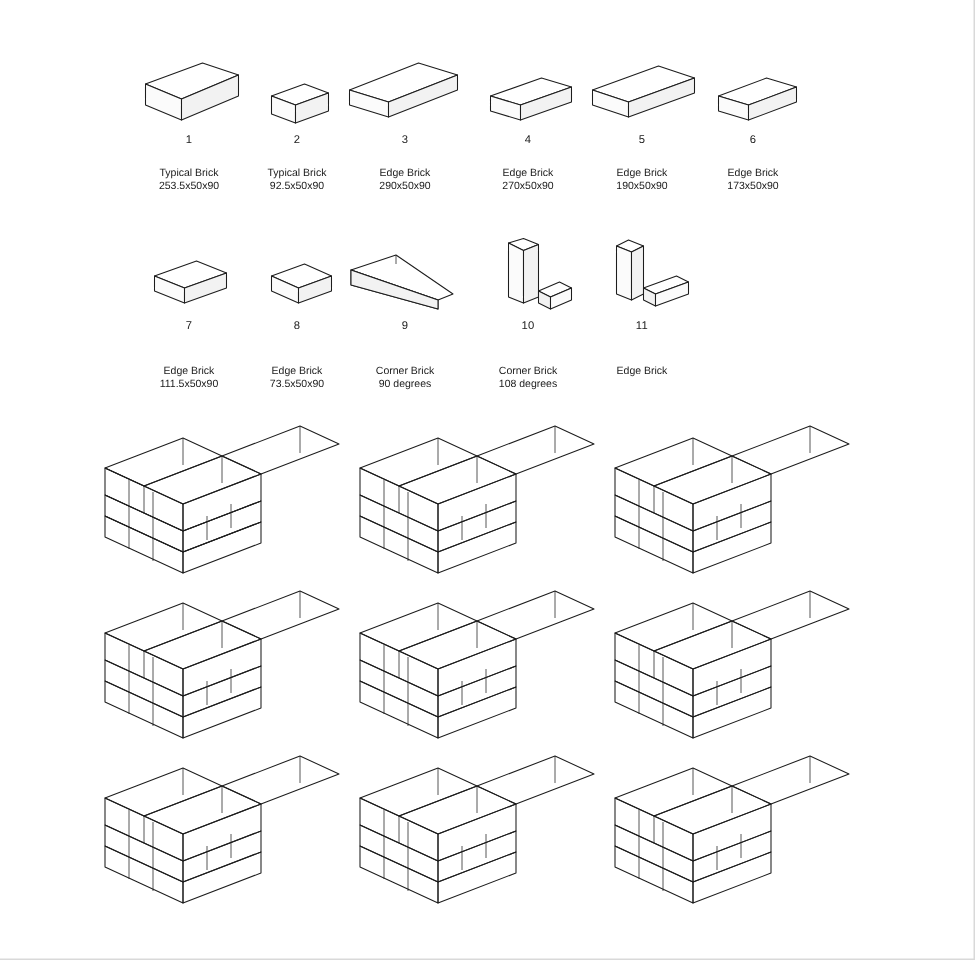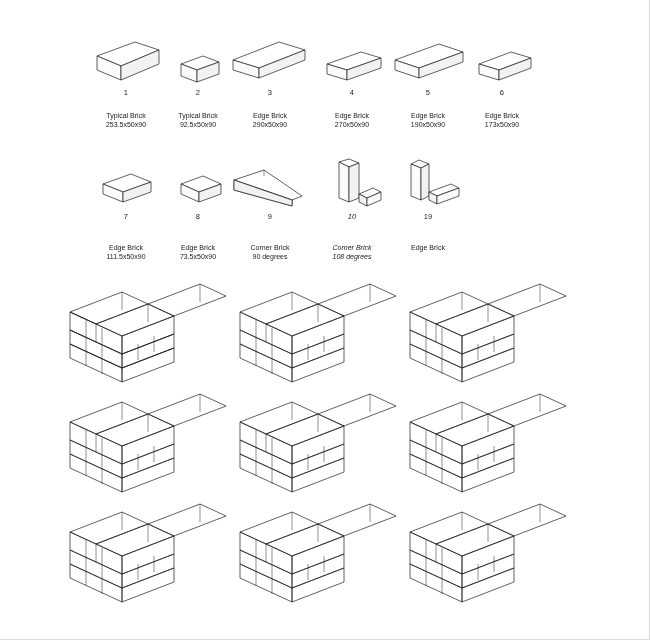--- a/index.html
+++ b/index.html
@@ -233,21 +233,21 @@
           <polygon class="face-shade ln" points="6,18 64,38 64,44 6,28"></polygon>
           <path class="ln-thin" d="M36,8 L36,14"></path>
         </svg>
       </div>
       <div class="brick-num">9</div>
       <div style="height:22px"></div>
       <div class="brick-label">Corner Brick</div>
       <div class="brick-label">90 degrees</div>
     </div>
 
-    <div class="brick-cell" style="left:312px; top:158px; width:80px;font-style:italic;">
+    <div class="brick-cell" style="left:312px; top:158px; width:80px;">
       <div class="brick-art" style="height:54px">
         <svg width="78" height="54" viewBox="0 0 78 54">
           <polygon class="face-white ln" points="26,4 36,1 46,5 36,9"></polygon>
           <polygon class="face-light ln" points="26,4 36,9 36,44 26,40"></polygon>
           <polygon class="face-shade ln" points="36,9 46,5 46,40 36,44"></polygon>
           <polygon class="face-white ln" points="46,36 60,30 68,34 54,40"></polygon>
           <polygon class="face-shade ln" points="46,36 54,40 54,48 46,44"></polygon>
           <polygon class="face-light ln" points="54,40 68,34 68,42 54,48"></polygon>
         </svg>
       </div>
@@ -261,21 +261,21 @@
       <div class="brick-art" style="height:54px">
         <svg width="78" height="54" viewBox="0 0 78 54">
           <polygon class="face-white ln" points="22,6 30,2 40,6 32,10"></polygon>
           <polygon class="face-light ln" points="22,6 32,10 32,42 22,38"></polygon>
           <polygon class="face-shade ln" points="32,10 40,6 40,38 32,42"></polygon>
           <polygon class="face-white ln" points="40,34 62,26 70,30 48,38"></polygon>
           <polygon class="face-shade ln" points="40,34 48,38 48,46 40,42"></polygon>
           <polygon class="face-light ln" points="48,38 70,30 70,38 48,46"></polygon>
         </svg>
       </div>
-      <div class="brick-num">19</div>
+      <div class="brick-num">11</div>
       <div style="height:22px"></div>
       <div class="brick-label">Edge Brick</div>
       <div class="brick-label"></div>
     </div>
 
   </div>
 
   <div class="walls">
 
     <div class="wall-cell" style="left:62px; top:0px;">

